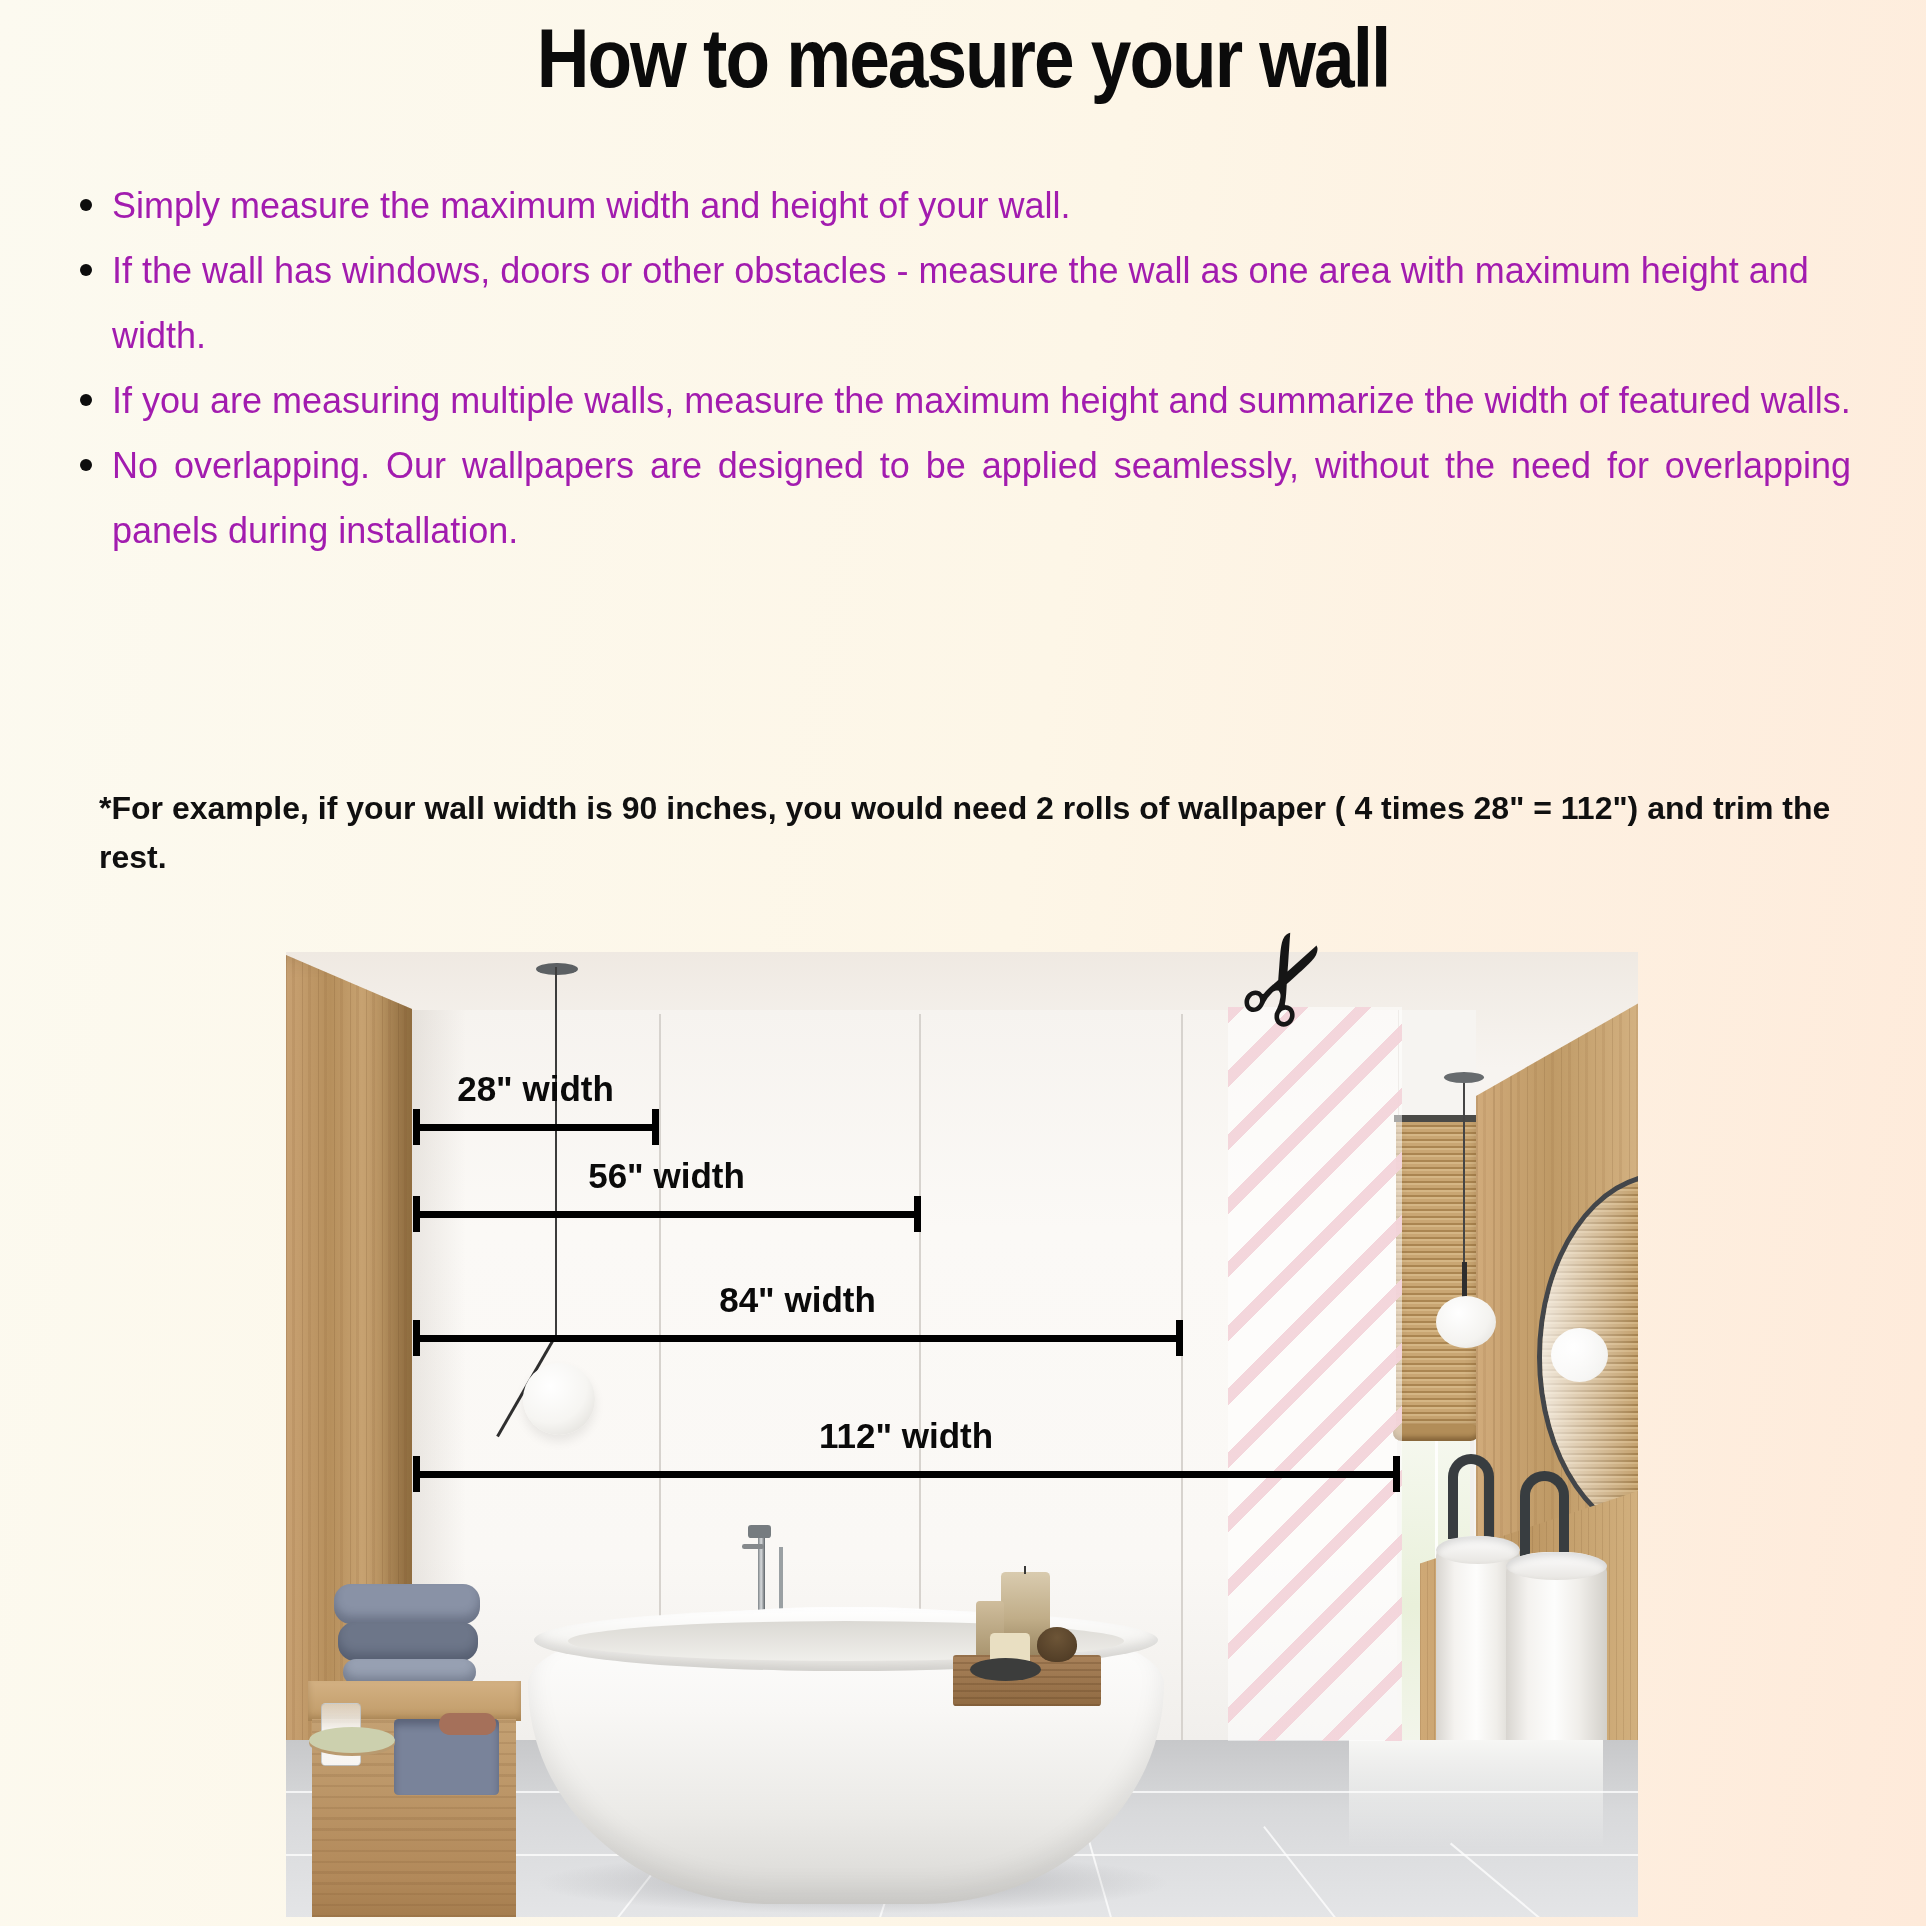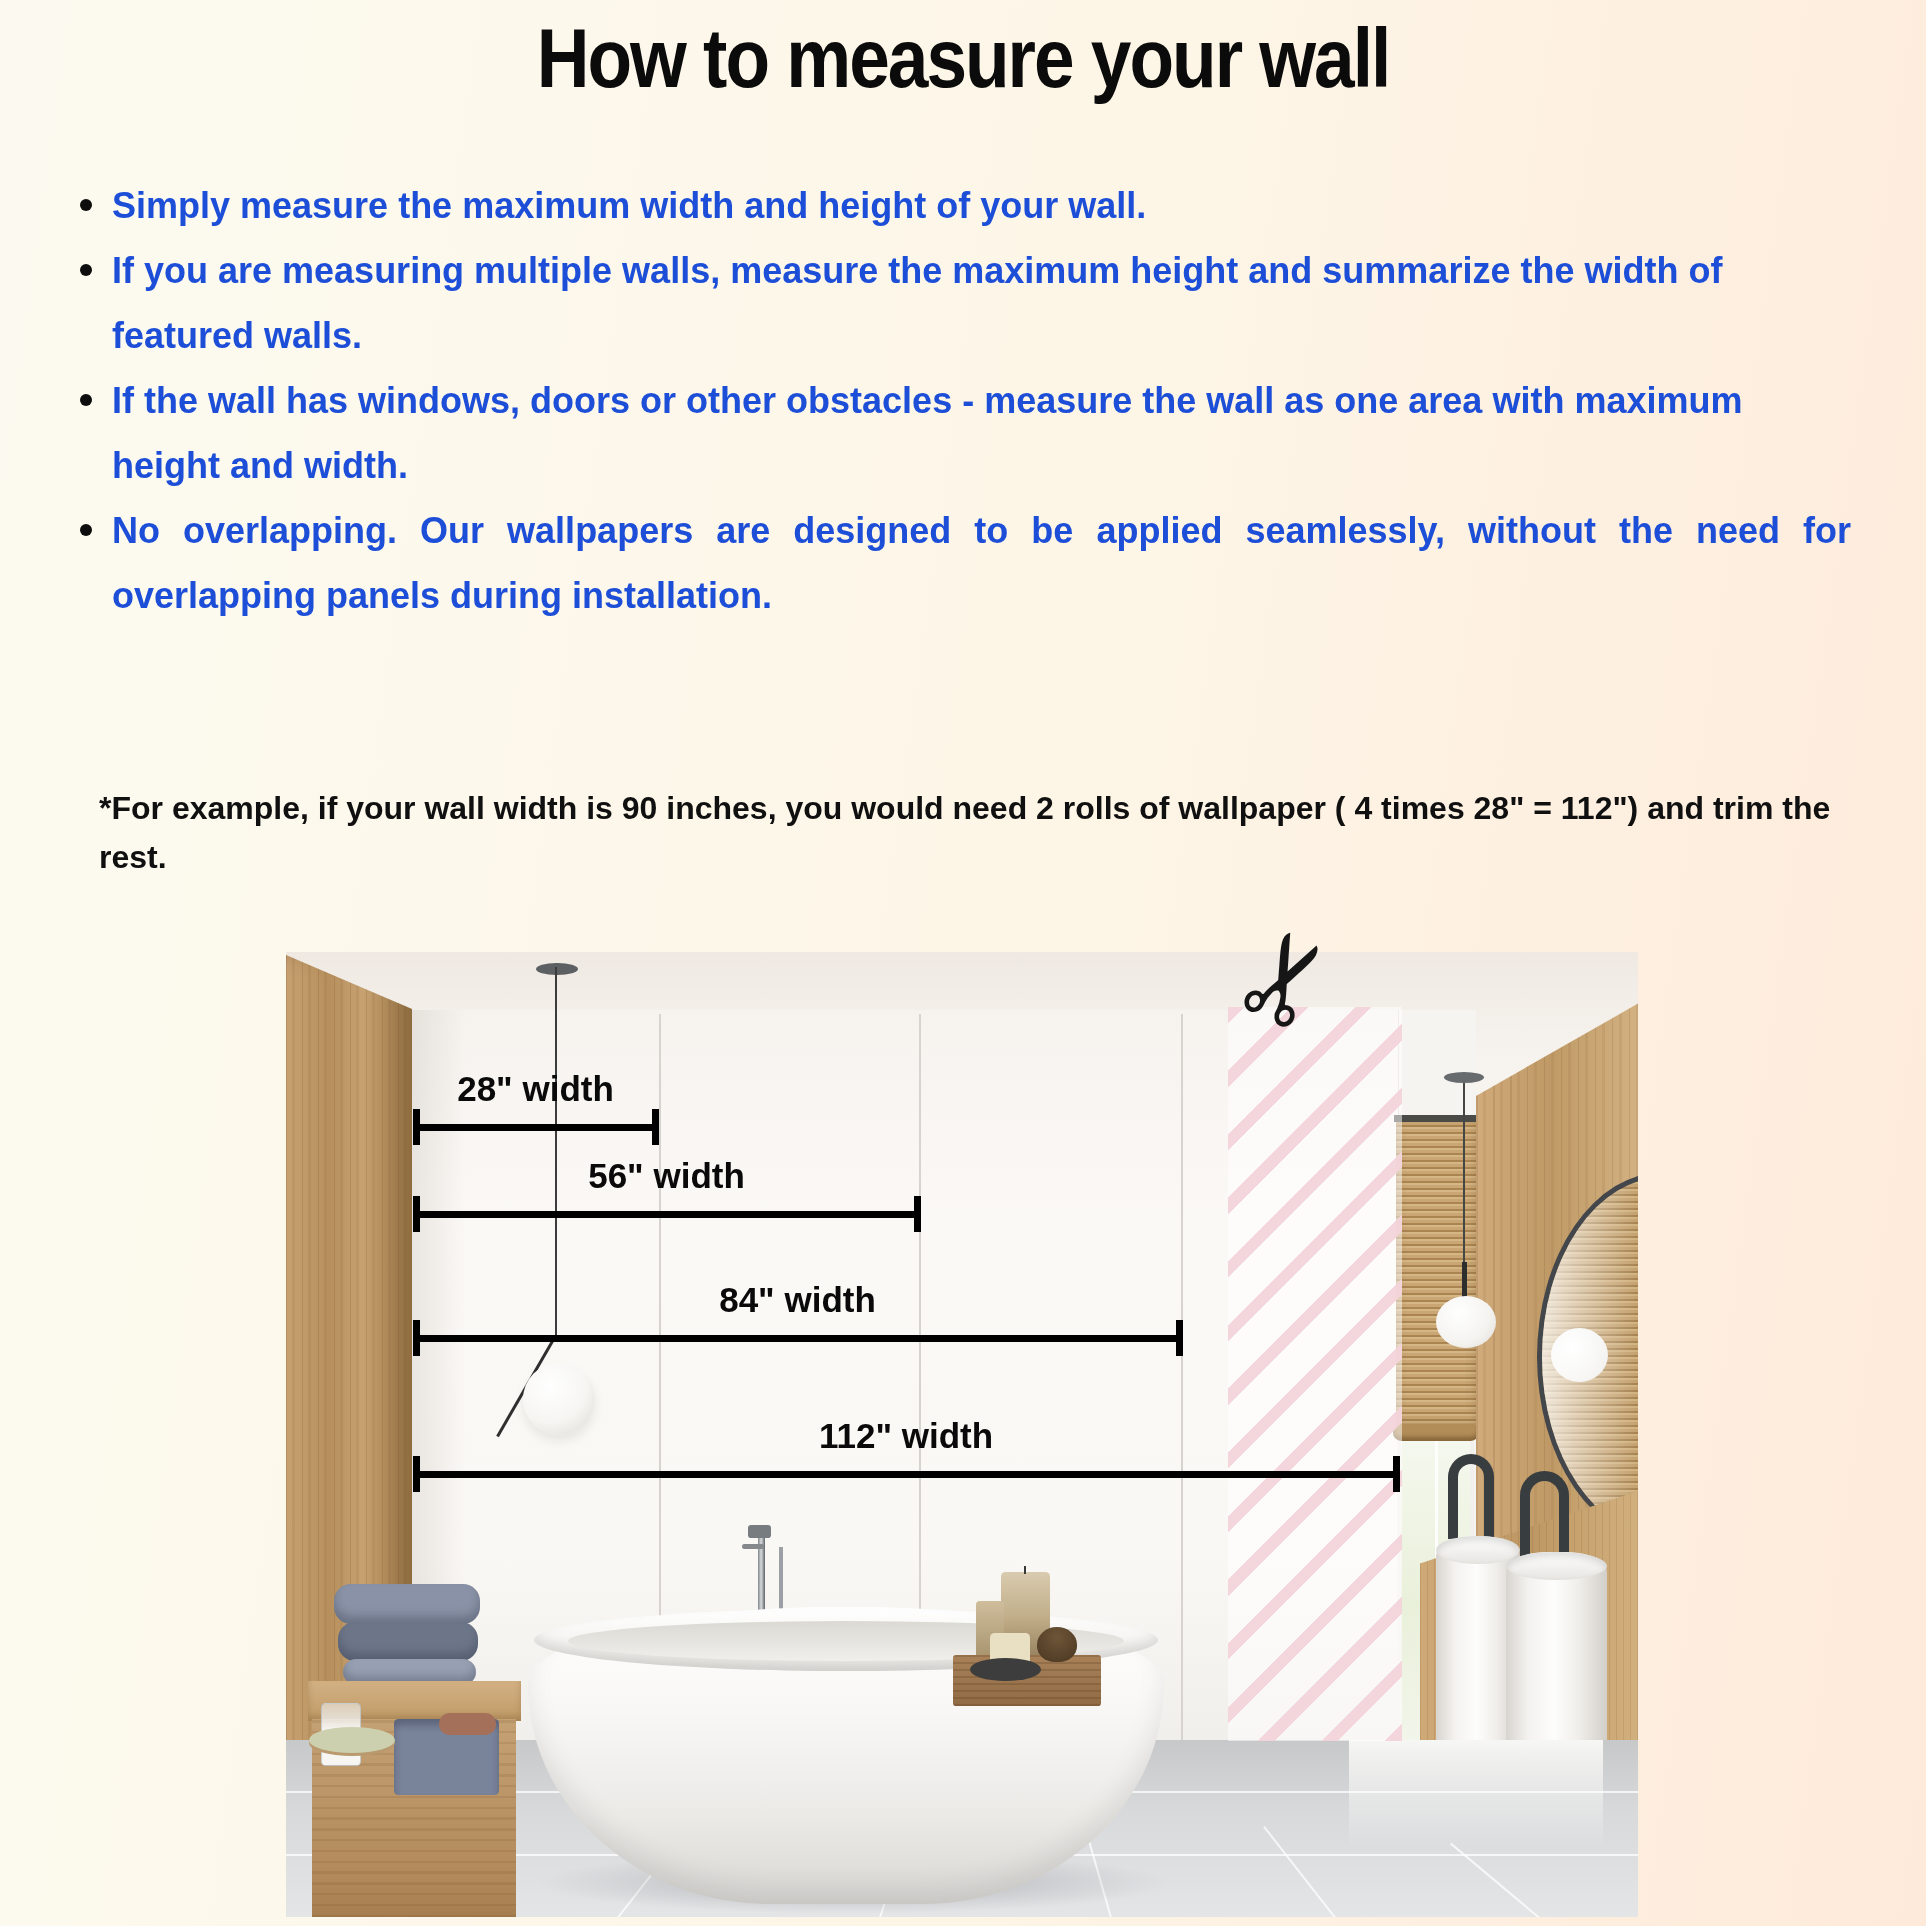--- a/index.html
+++ b/index.html
@@ -9,21 +9,21 @@
     background:linear-gradient(98deg,#fcfaf0 0%,#fdf6e7 52%,#feeada 100%);
   }
   
   .title{
     position:absolute;top:14px;left:0;width:100%;text-align:center;
     font-size:83px;font-weight:700;letter-spacing:-2.3px;line-height:89px;
     transform:scaleX(.88);color:#0b0b0b;
   }
   ul.instructions{
     position:absolute;left:77px;top:173px;width:1774px;margin:0;padding:0;list-style:none;
-    font-size:36px;font-weight:700;line-height:65px;color:#1d4ed8;
+    font-size:36px;font-weight:400;line-height:65px;color:#a21caf;
   }
   ul.instructions li{position:relative;padding-left:35px;}
   ul.instructions li::before{
     content:"";position:absolute;left:3.1px;top:26px;width:12.3px;height:12.3px;border-radius:50%;background:#0d0d0d;
   }
   ul.instructions li.justify{text-align:justify;}
   .footnote{
     position:absolute;left:99px;top:784px;width:1795px;
     font-size:32px;font-weight:700;line-height:49px;color:#101010;
   }
@@ -181,22 +181,22 @@
   .scissors span{font-family:"DejaVu Sans",sans-serif;font-size:119px;line-height:1;color:#161616;
     transform:rotate(-64deg);display:block;}
 </style>
 </head>
 <body>
 
 <div class="title">How to measure your wall</div>
 
 <ul class="instructions">
   <li>Simply measure the maximum width and height of your wall.</li>
+  <li>If the wall has windows, doors or other obstacles - measure the wall as one area with maximum height and width.</li>
   <li>If you are measuring multiple walls, measure the maximum height and summarize the width of featured walls.</li>
-  <li>If the wall has windows, doors or other obstacles - measure the wall as one area with maximum height and width.</li>
   <li class="justify">No overlapping. Our wallpapers are designed to be applied seamlessly, without the need for overlapping panels during installation.</li>
 </ul>
 
 <div class="footnote">*For example, if your wall width is 90 inches, you would need 2 rolls of wallpaper ( 4 times 28" = 112") and trim the rest.</div>
 
 <div class="photo">
 
   <div class="wood wood-left"></div>
   <div class="wall"></div>
   <div class="seam s1"></div>

